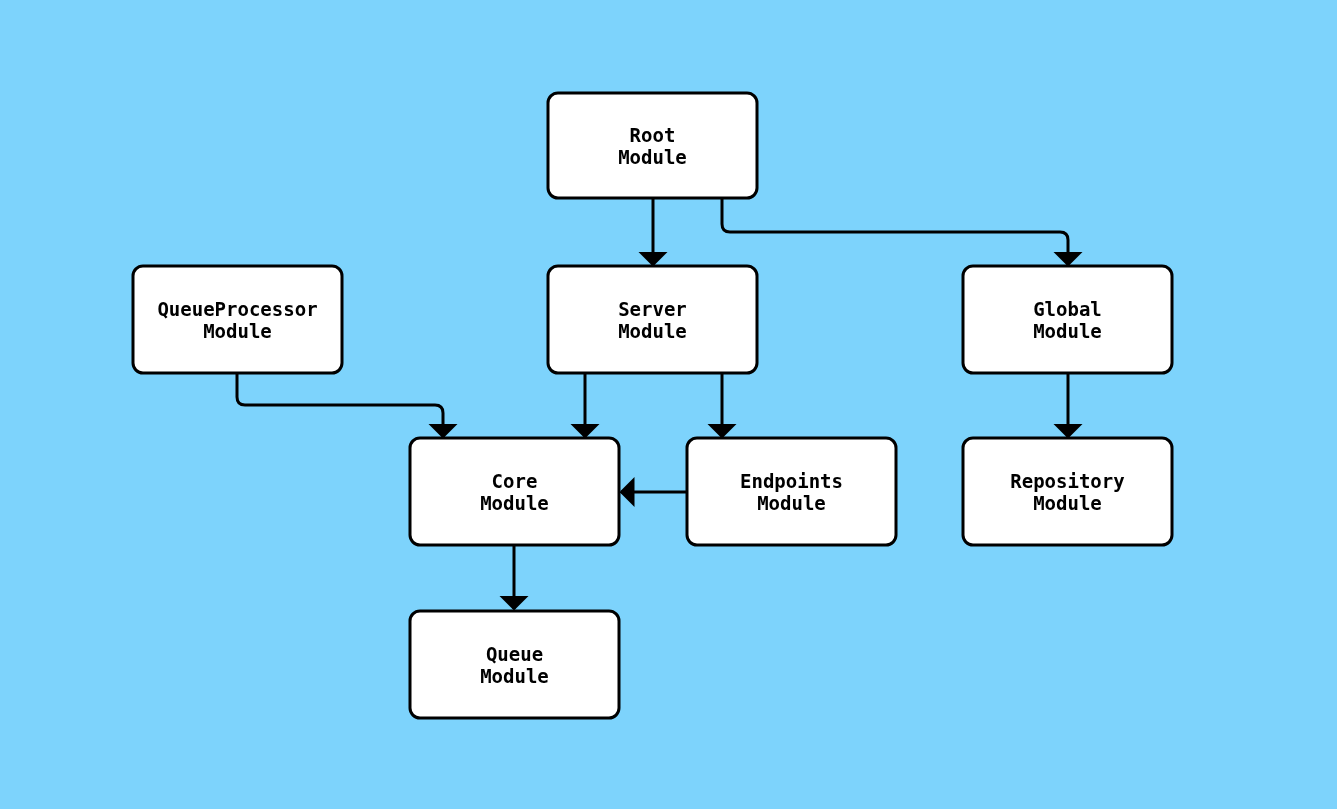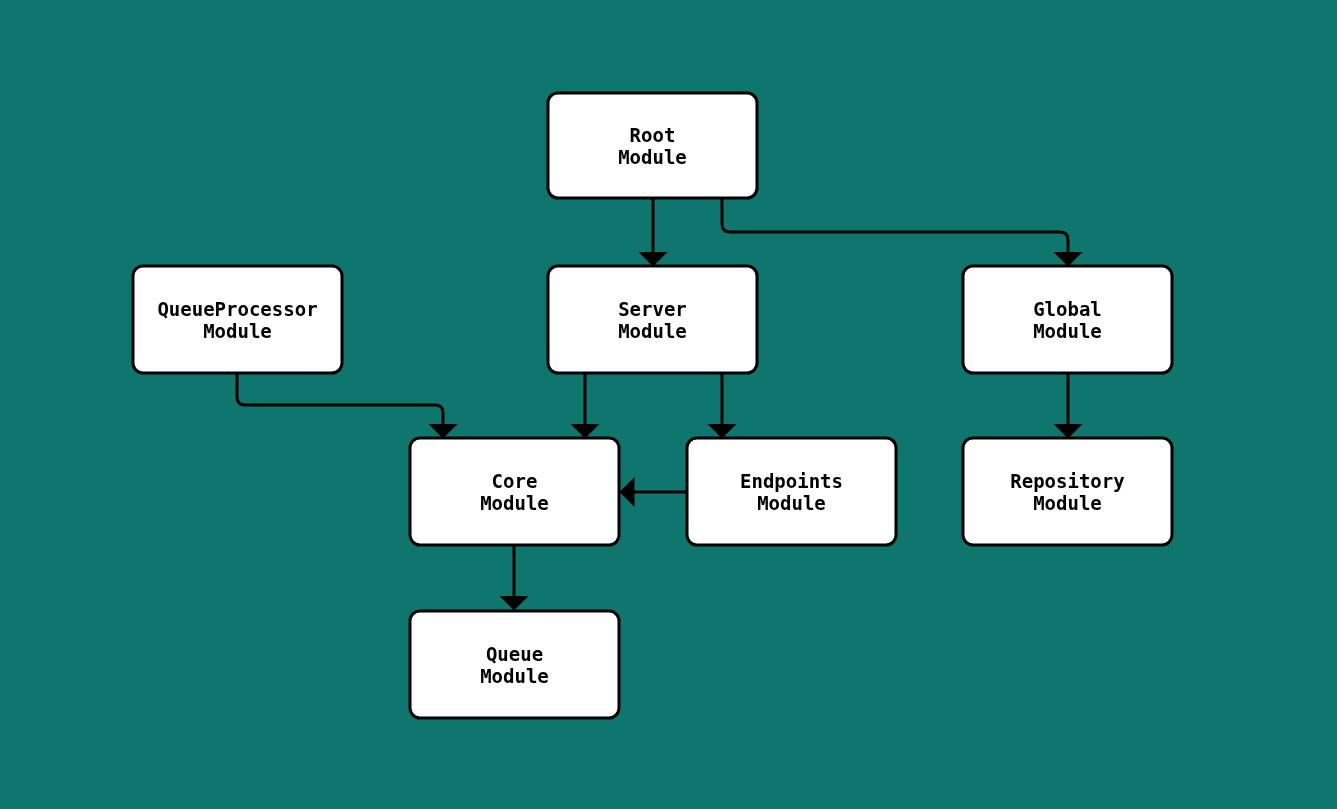--- a/index.html
+++ b/index.html
@@ -4,21 +4,21 @@
 <style>
   html, body {
     margin: 0;
     padding: 0;
     background: #ffffff;
   }
   .canvas {
     position: relative;
     width: 1337px;
     height: 809px;
-    background: #0f766e;
+    background: #7dd3fc;
     overflow: hidden;
   }
   svg {
     display: block;
   }
   .node-rect {
     fill: #ffffff;
     stroke: #000000;
     stroke-width: 3;
   }

